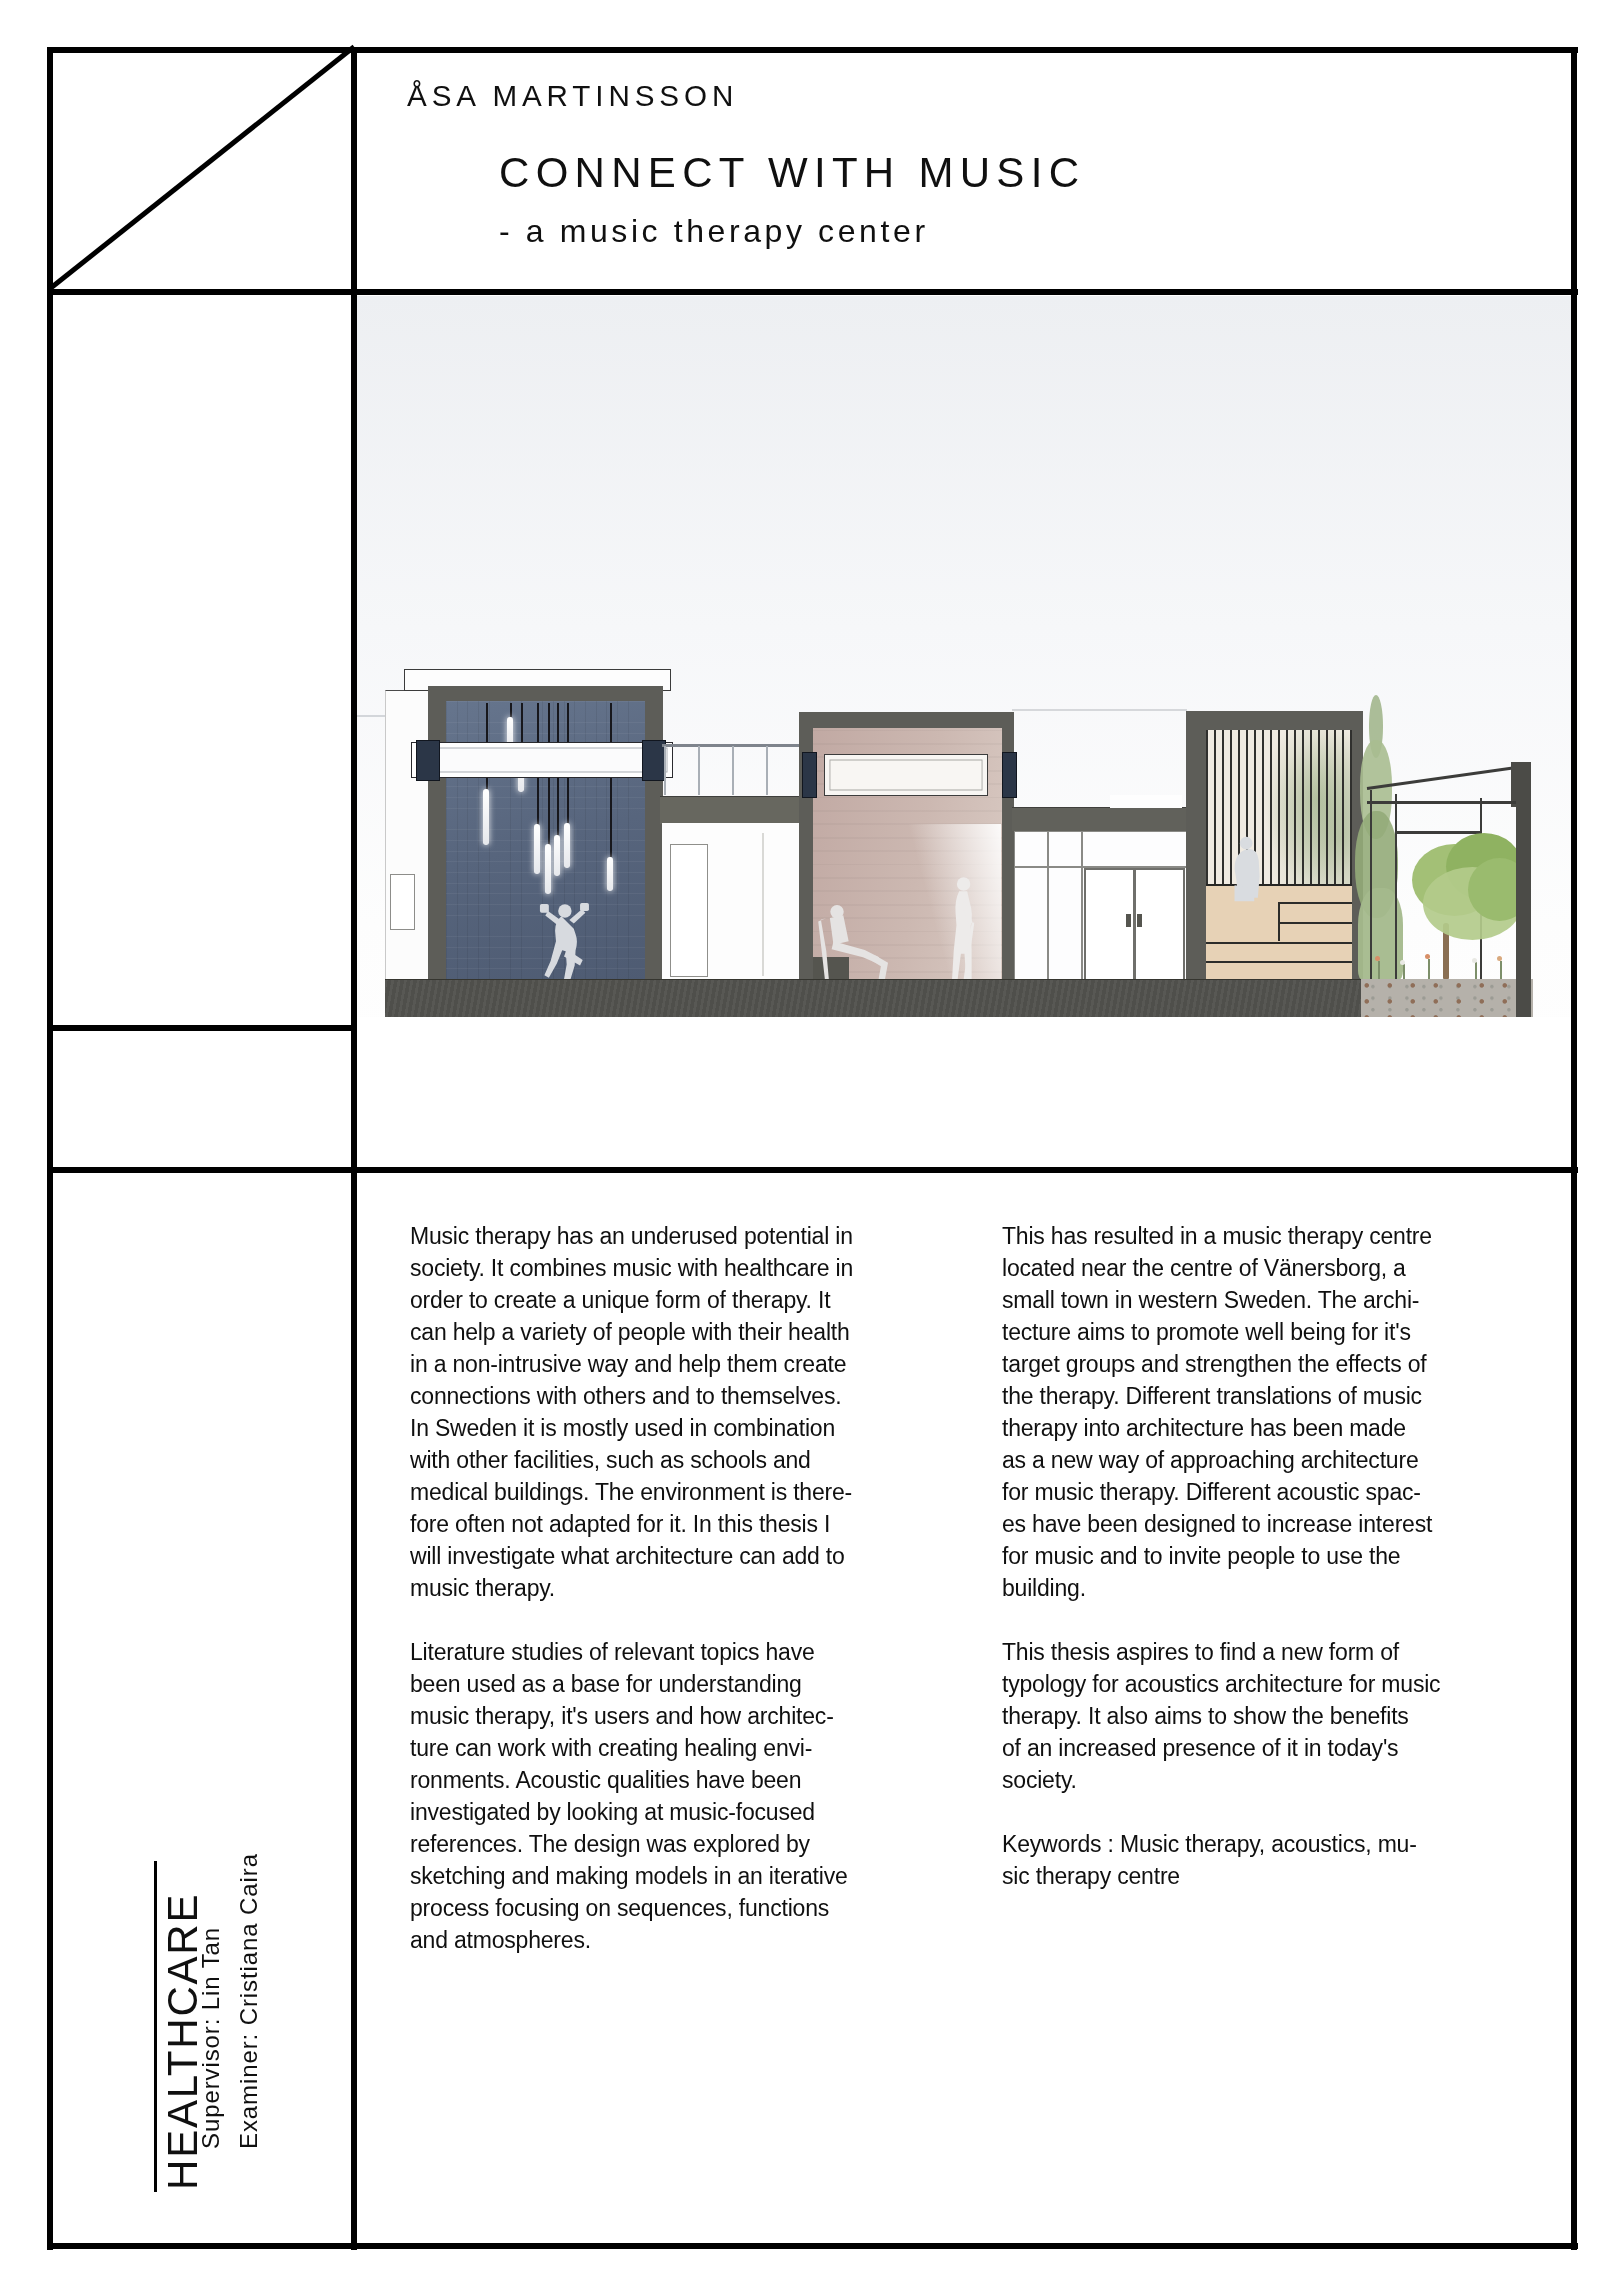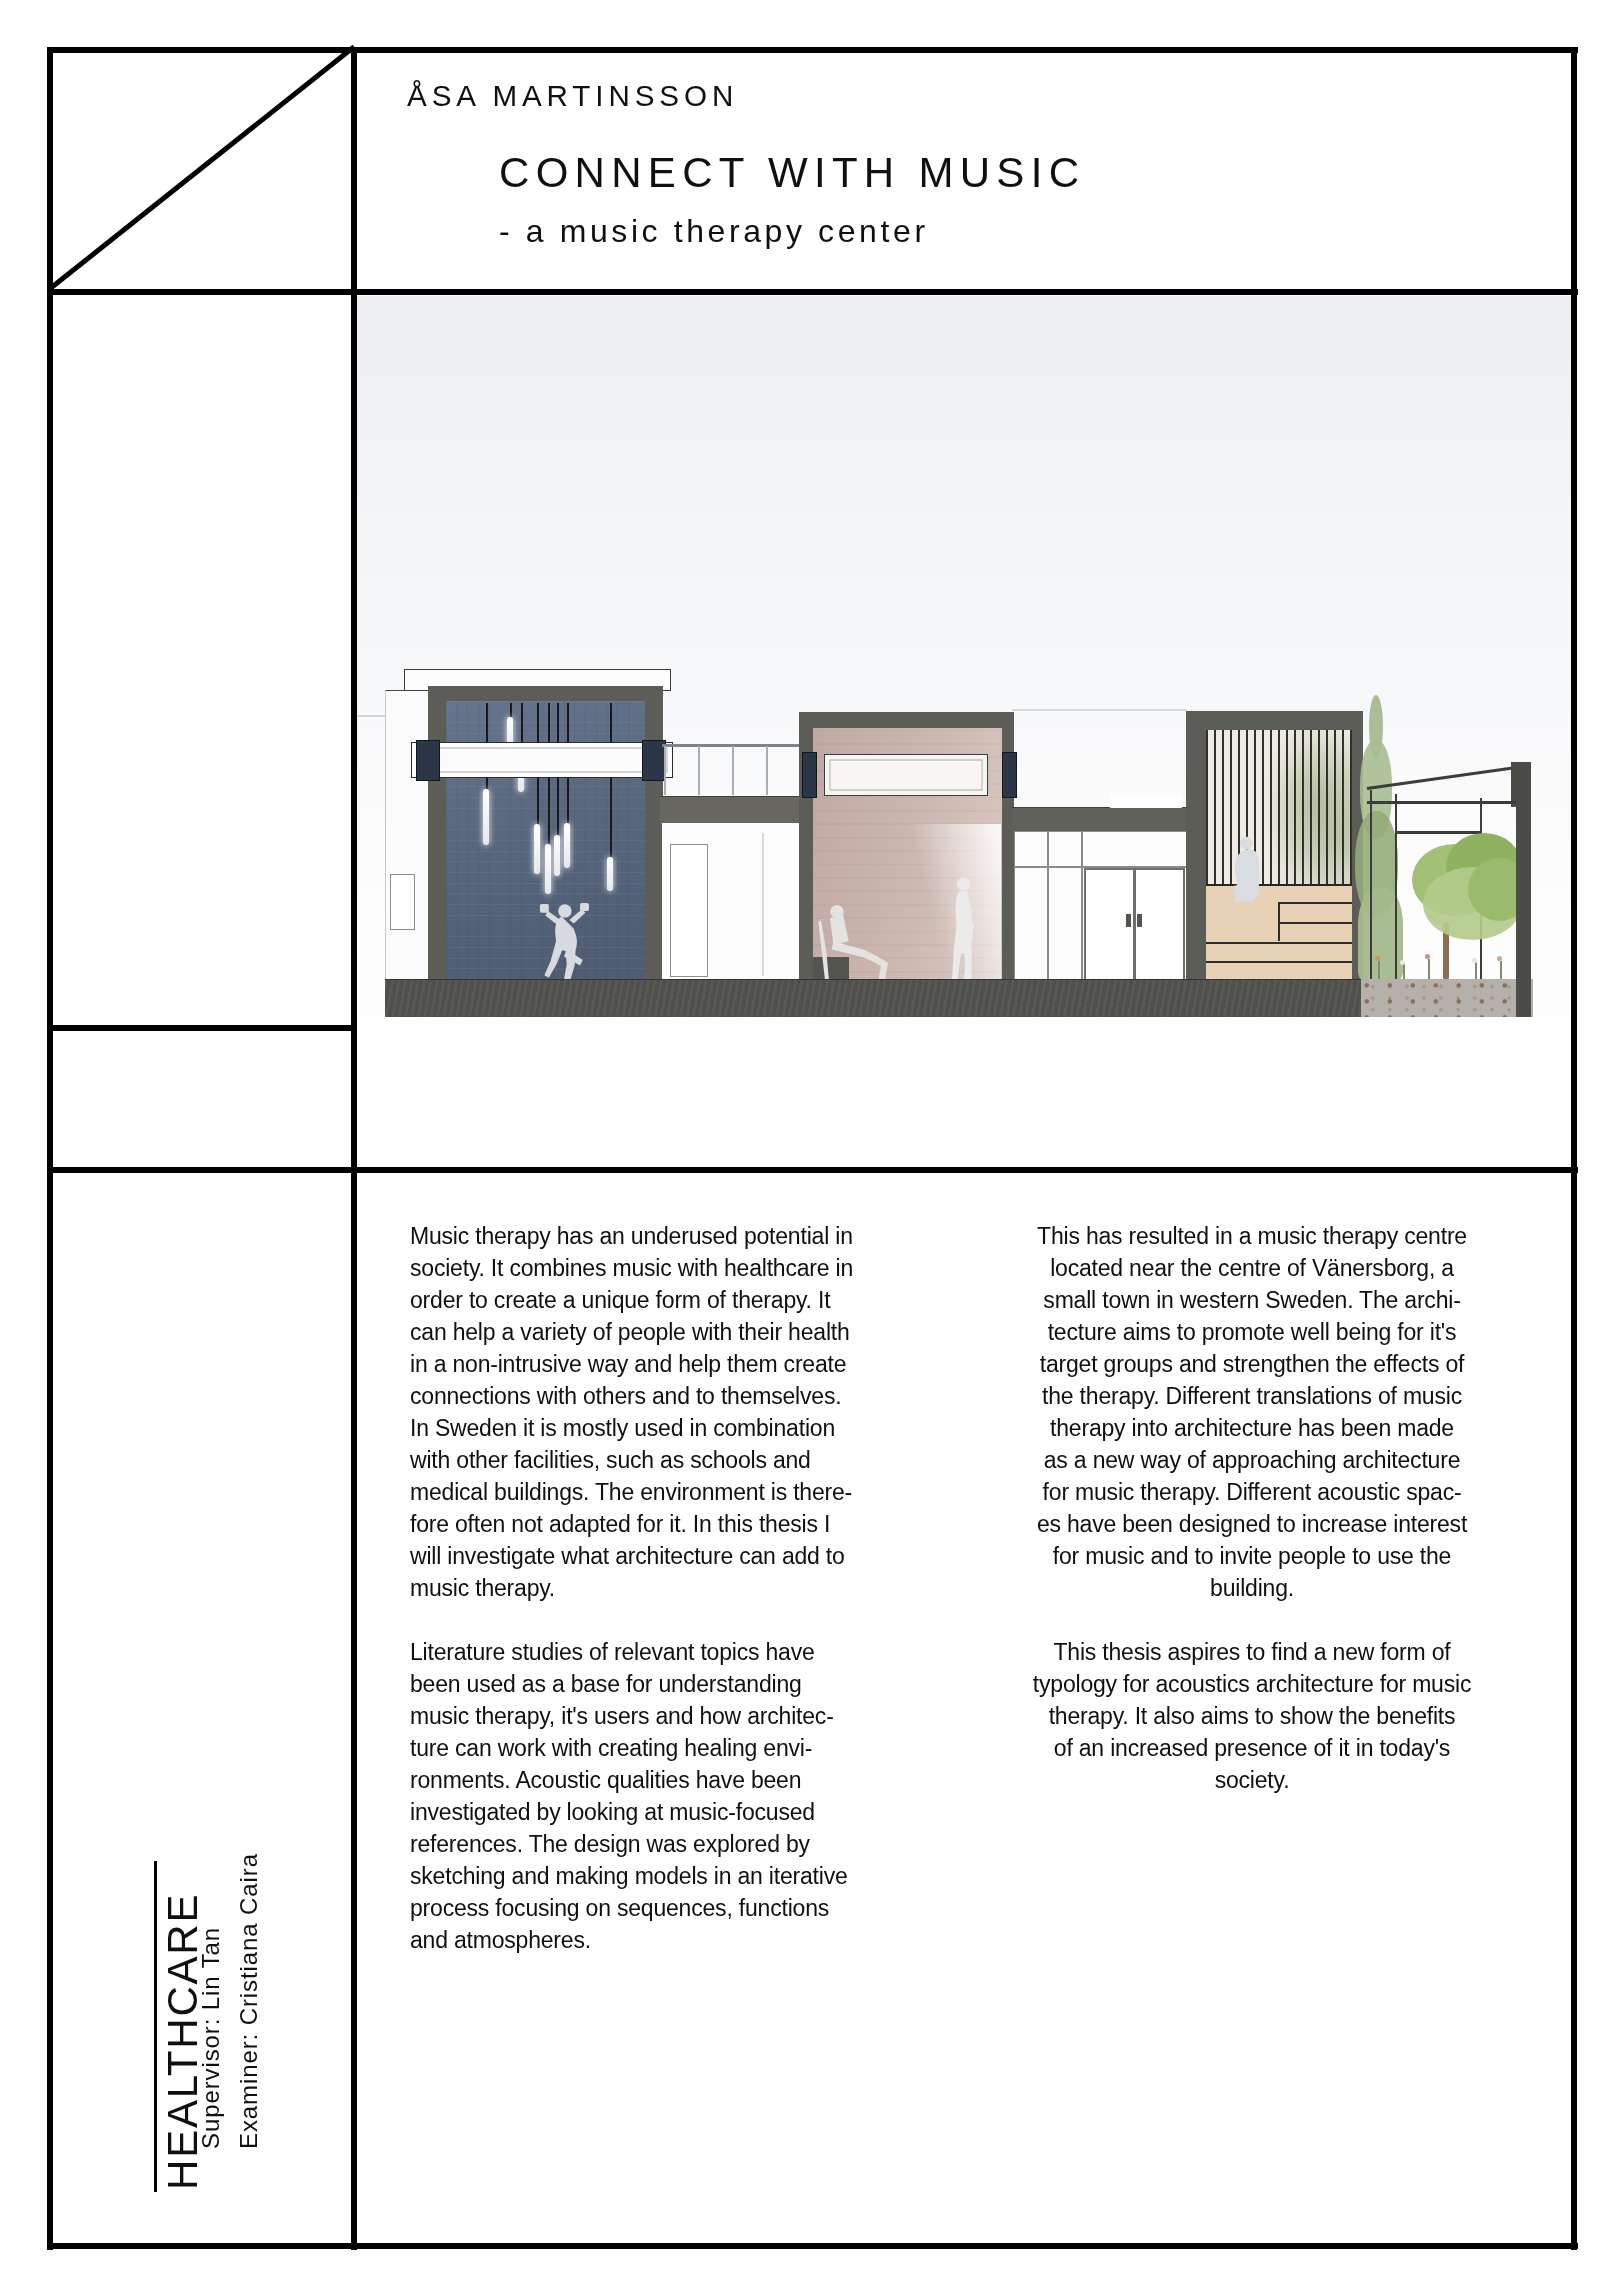--- a/index.html
+++ b/index.html
@@ -7,21 +7,21 @@
         font-family:"Liberation Sans",sans-serif;color:#101010;overflow:hidden;}
   .a{position:absolute;}
   .ln{position:absolute;background:#000;}
   
   .author{position:absolute;left:407px;top:79px;font-size:29.6px;letter-spacing:4.9px;white-space:nowrap;}
   .title{position:absolute;left:499px;top:149px;font-size:42px;letter-spacing:6.3px;white-space:nowrap;}
   .subtitle{position:absolute;left:499px;top:213px;font-size:32px;letter-spacing:3.6px;white-space:nowrap;}
   
   .col{position:absolute;top:1220px;width:546px;font-size:23px;line-height:32px;letter-spacing:-0.2px;}
   .col.left{left:410px;}
-  .col.right{left:979px;text-align:center;}
+  .col.right{left:1002px;}
   .para{white-space:pre-line;margin:0 0 32px 0;}
   
   .vtext{position:absolute;writing-mode:vertical-rl;transform:rotate(180deg);white-space:pre-line;}
   .healthcare{left:159px;top:1854px;height:336px;font-size:42px;letter-spacing:1.8px;}
   .credits{left:192px;top:1798px;height:351px;font-size:24px;line-height:38px;letter-spacing:0.9px;}
   
   .scene{position:absolute;left:357px;top:296px;width:1214px;height:871px;overflow:hidden;
          background:linear-gradient(180deg,#edeff2 0%,#f6f7f9 38%,#fdfdfd 72%,#ffffff 100%);}
   .sil{position:absolute;}
   .sil svg{display:block;width:100%;height:100%;}
@@ -260,16 +260,18 @@
 as a new way of approaching architecture
 for music therapy. Different acoustic spac-
 es have been designed to increase interest
 for music and to invite people to use the
 building.</p>
     <p class="para">This thesis aspires to find a new form of
 typology for acoustics architecture for music
 therapy. It also aims to show the benefits
 of an increased presence of it in today's
 society.</p>
+    <p class="para">Keywords : Music therapy, acoustics, mu-
+sic therapy centre</p>
   </div>
 
 </div>
 
 
 </body></html>

